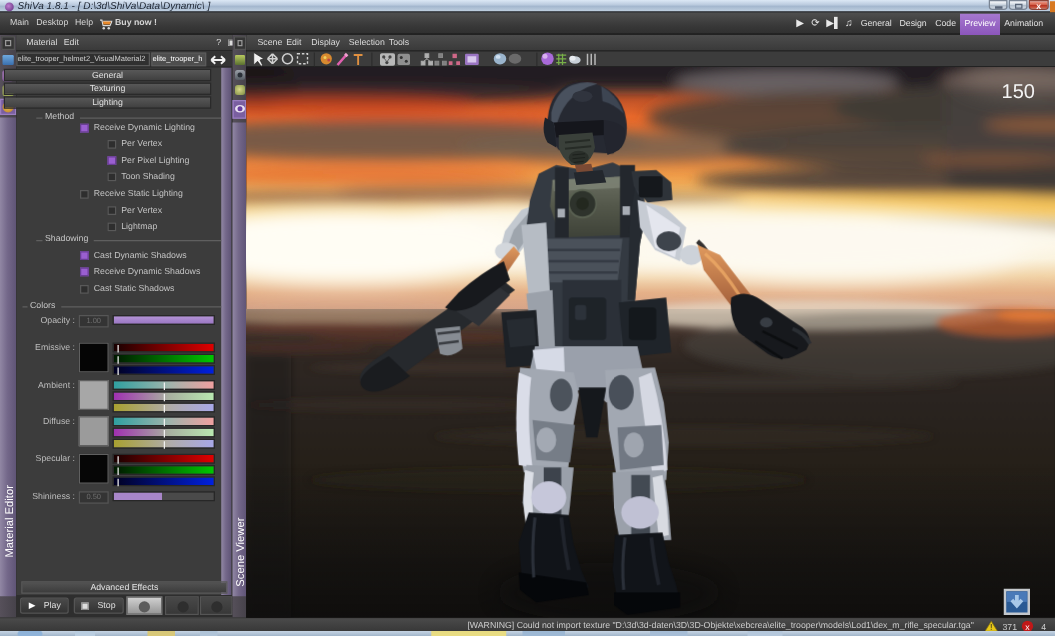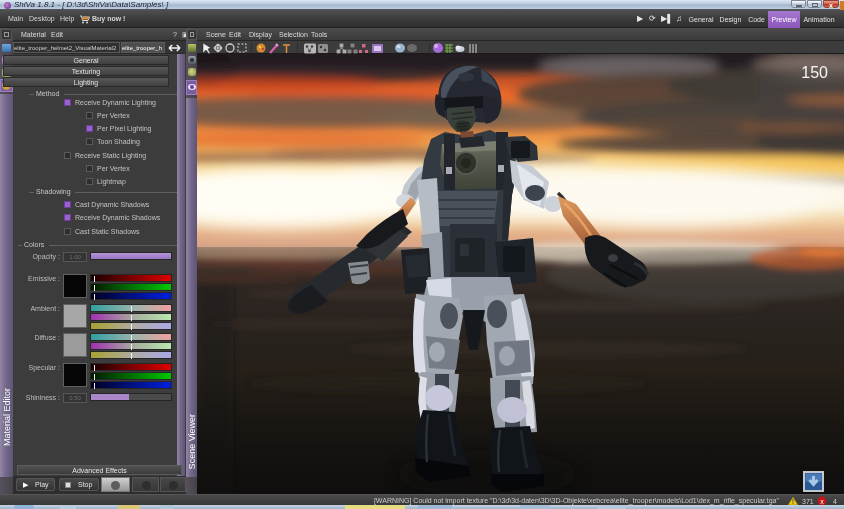--- a/index.html
+++ b/index.html
@@ -70,21 +70,21 @@
 #taskbar{left:0;top:505px;width:844px;height:4px;
   background:linear-gradient(#c6d5e4,#9fb4c9);}
 .tb{position:absolute;top:0;height:4px;}
 </style>
 </head>
 <body>
 <div id="stage">
 
   <div class="abs" id="titlebar"></div>
   <div class="abs" id="title-ico"></div>
-  <div class="abs" id="title-text">ShiVa 1.8.1 - [ D:\3d\ShiVa\Data\Samples\ ]</div>
+  <div class="abs" id="title-text">ShiVa 1.8.1 - [ D:\3d\ShiVa\Data\Dynamic\ ]</div>
   <div class="abs winbtn" style="left:791px;width:15px;">
       <span style="position:absolute;left:4px;top:4px;width:6px;height:2px;background:#5a6678;"></span>
     </div>
   <div class="abs winbtn" style="left:807px;width:15px;">
       <span style="position:absolute;left:4px;top:2px;width:6px;height:4px;border:1px solid #5a6678;"></span>
     </div>
   <div class="abs winbtn" id="btn-close">
       <span style="position:absolute;left:5px;top:1px;color:#fff;font-size:7px;font-weight:bold;">x</span>
     </div>
   <div class="abs" style="left:840px;top:1px;width:4px;height:9px;background:#d87820;"></div>

